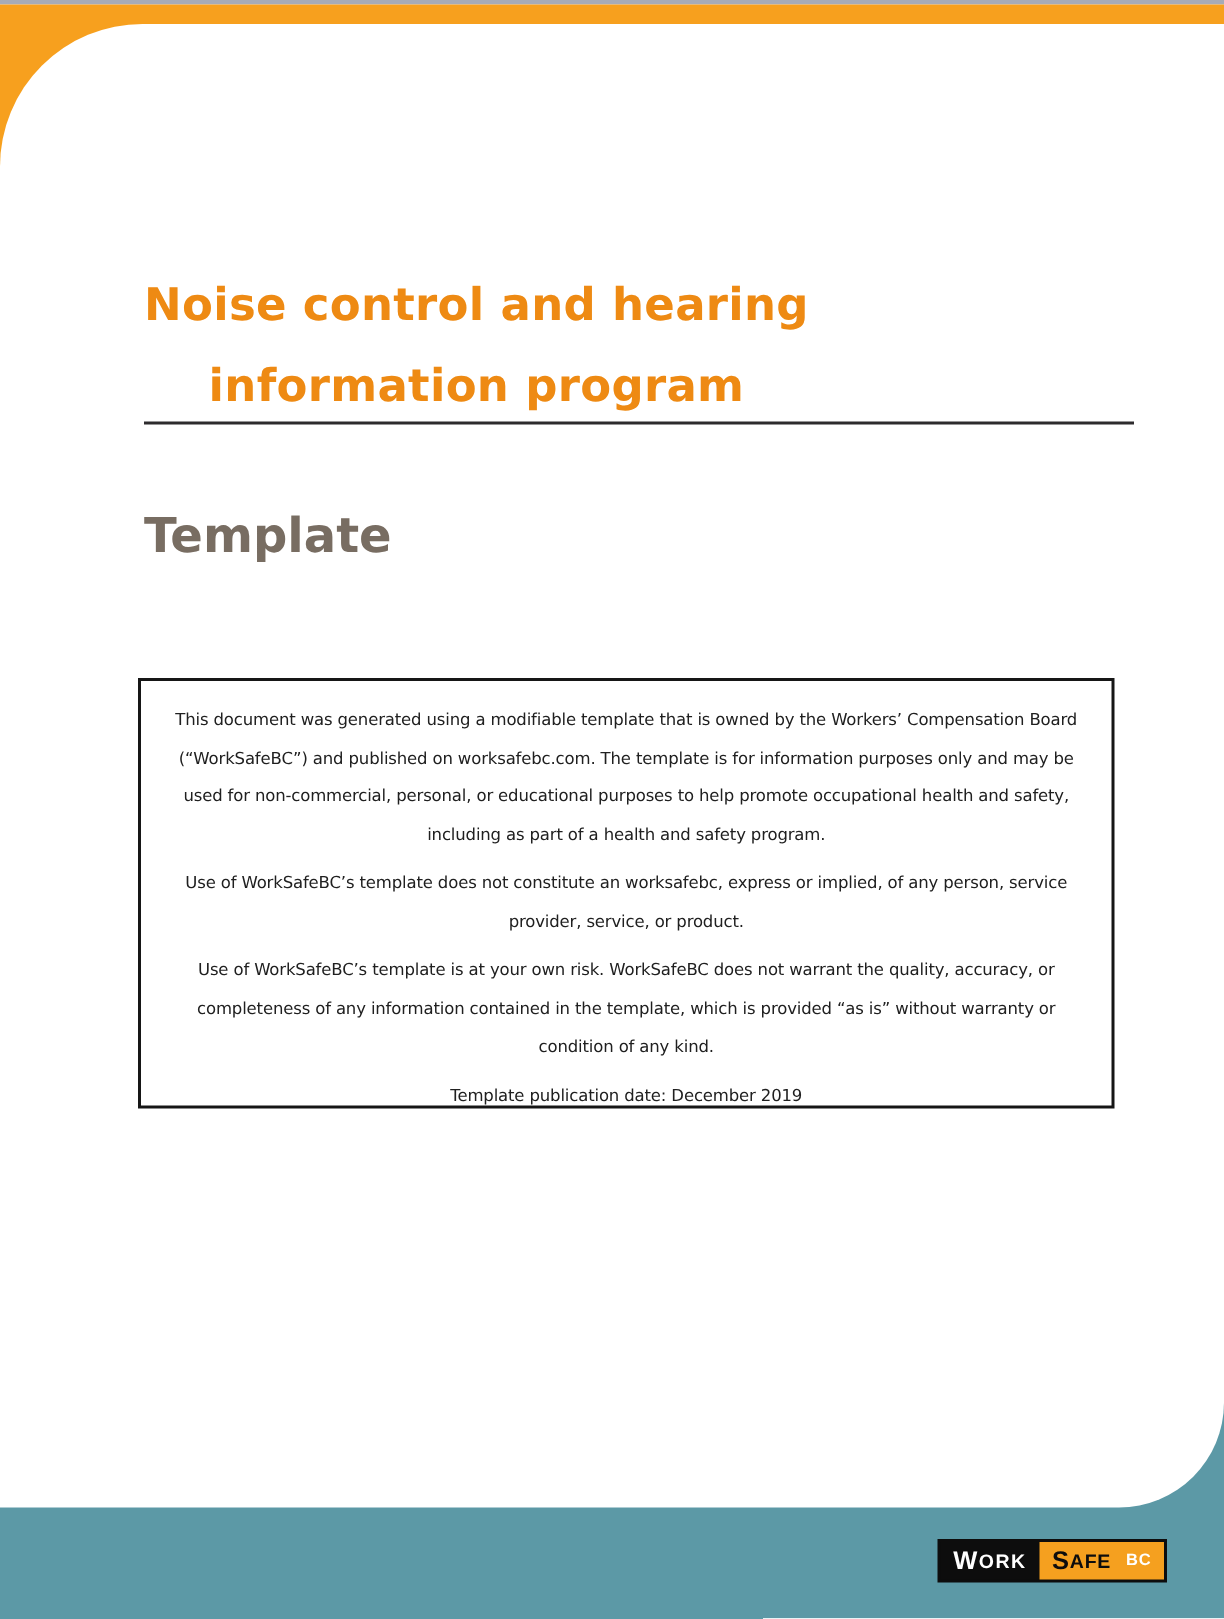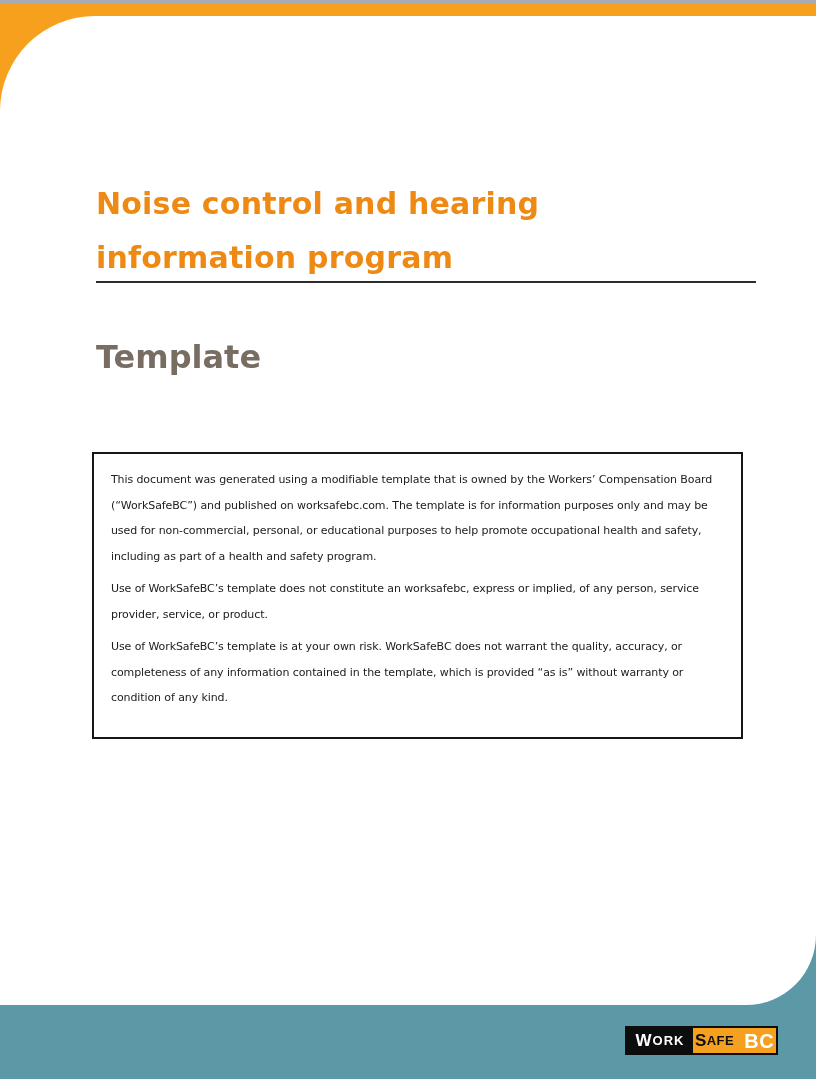--- a/index.html
+++ b/index.html
@@ -1,18 +1,18 @@
 <!DOCTYPE html>
 <html><head>
 <meta charset="utf-8">
 <style>
   html,body { margin:0; padding:0; background:#ffffff; }
   .page {
     position:relative; width:816px; height:1079px; overflow:hidden;
-    background:#ffffff; font-family:"DejaVu Sans", sans-serif;
+    background:#ffffff; font-family:"DejaVu Sans", sans-serif;text-align:center;
   }
   
   .top-strip { position:absolute; top:0; left:0; width:816px; height:3px; background:#a6abb7; }
   .orange-shape { position:absolute; top:3px; left:0; width:816px; height:140px; background:#f7a01e; }
   .teal-band { position:absolute; bottom:0; left:0; width:816px; height:160px; background:#5c99a6; }
   .sheet {
     position:absolute; top:16px; left:0; right:0; bottom:74px;
     background:#ffffff;
     border-top-left-radius:95px;
     border-bottom-right-radius:70px;
@@ -56,21 +56,21 @@
     letter-spacing:1px;
   }
   .wsbc-safebc {
     background:#f5a01f; flex:1;
     display:flex; align-items:center; justify-content:center;
     letter-spacing:0.5px;
   }
   .wsbc-safebc .safe { color:#0d0d0d; }
   .lg { font-size:17px; line-height:1; }
   .sm { font-size:13px; line-height:1; }
-  .bc { color:#ffffff; font-size:20px; line-height:1; margin-left:10px; }
+  .bc { color:#ffffff; font-size:11px; line-height:1; margin-left:10px; }
 </style>
 </head>
 <body>
 
 <div class="page">
 
   <div class="top-strip"></div>
   <div class="orange-shape"></div>
   <div class="teal-band"></div>
   <div class="sheet"></div>
@@ -81,20 +81,21 @@
   </h1>
 
   <div class="divider"></div>
 
   <h2 class="subtitle">Template</h2>
 
   <div class="disclaimer-box">
     <p>This document was generated using a modifiable template that is owned by the Workers’ Compensation Board (“WorkSafeBC”) and published on worksafebc.com. The template is for information purposes only and may be used for non-commercial, personal, or educational purposes to help promote occupational health and safety, including as part of a health and safety program.</p>
     <p>Use of WorkSafeBC’s template does not constitute an worksafebc, express or implied, of any person, service provider, service, or product.</p>
     <p>Use of WorkSafeBC’s template is at your own risk. WorkSafeBC does not warrant the quality, accuracy, or completeness of any information contained in the template, which is provided “as is” without warranty or condition of any kind.</p>
+    <p>Template publication date: December 2019</p>
   </div>
 
   <div class="wsbc-logo">
     <div class="wsbc-work">
       <span class="lg">W</span>
         <span class="sm">ORK</span>
     </div>
     <div class="wsbc-safebc">
       <span class="safe lg">S</span>
         <span class="safe sm">AFE</span>

